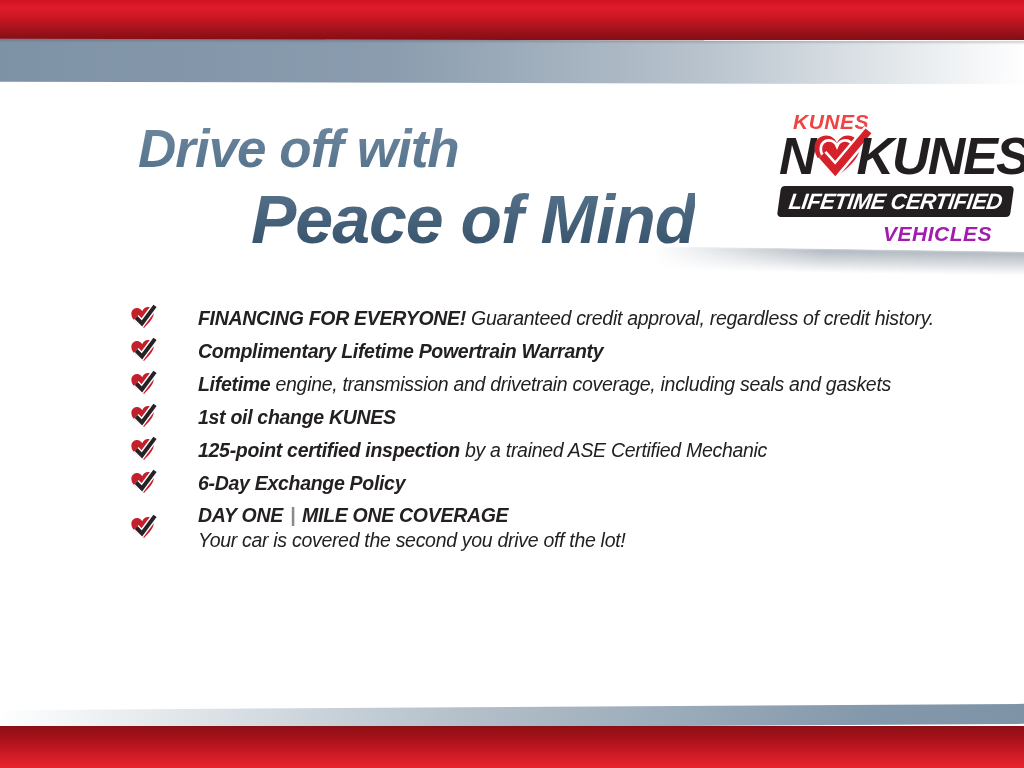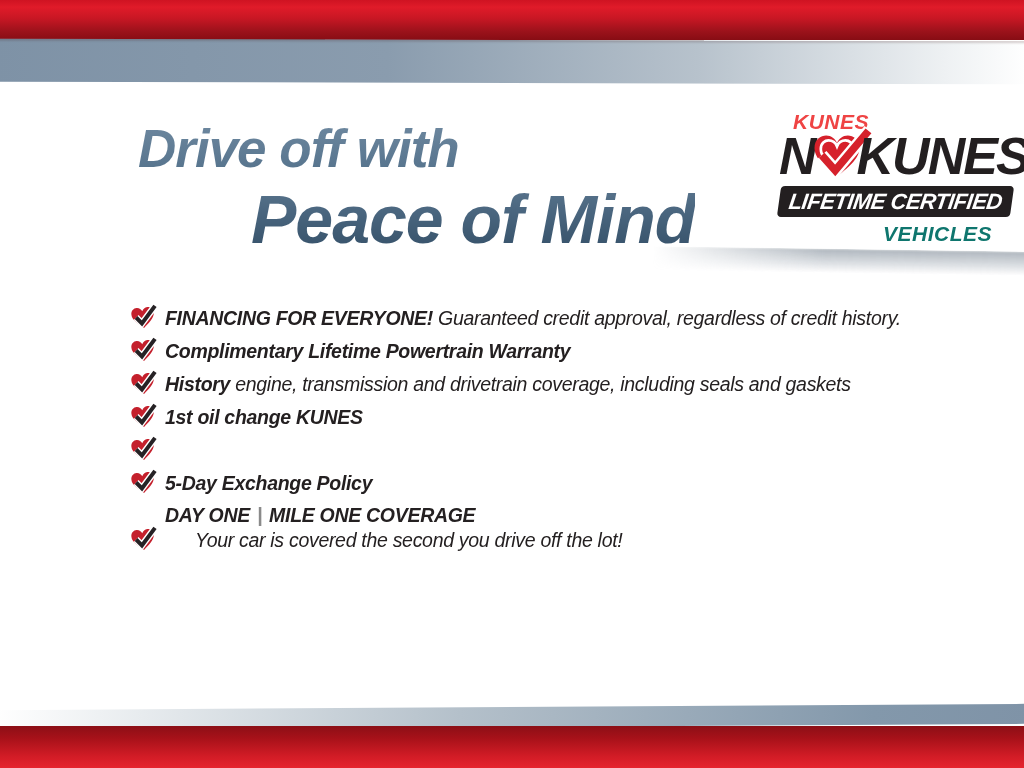--- a/index.html
+++ b/index.html
@@ -54,29 +54,29 @@
   .logo{position:absolute;left:779px;top:110px;width:233px;height:140px;}
   .logo .kunes{position:absolute;left:14px;top:0;font-size:21px;font-weight:700;color:#ef4444;letter-spacing:.5px;}
   .logo .nofear{position:absolute;left:0;top:20px;display:flex;align-items:flex-start;height:56px;}
   .logo .nofear .ltr{font-size:52px;line-height:52px;font-weight:700;color:#231f20;letter-spacing:-2px;}
   .logo .nofear svg{width:54px;height:50px;margin:2px -7px 0 -5px;overflow:visible;}
   .logo .certbar{
     position:absolute;left:0;top:76px;width:233px;height:31px;background:#231f20;border-radius:4px;
     transform:skewX(-8deg);display:flex;align-items:center;justify-content:center;
     color:#ffffff;font-size:22px;font-weight:700;letter-spacing:-0.5px;white-space:nowrap;
   }
-  .logo .vehicles{position:absolute;right:20px;top:112px;font-size:21px;font-weight:700;color:#0f766e;letter-spacing:.5px;}
+  .logo .vehicles{position:absolute;right:20px;top:112px;font-size:21px;font-weight:700;color:#a21caf;letter-spacing:.5px;}
   
   .benefits{position:absolute;left:129px;top:306px;width:810px;}
-  .row{display:flex;align-items:flex-end;margin-bottom:9px;}
+  .row{display:flex;align-items:center;margin-bottom:9px;gap:33px;}
   .row svg.hc{width:28px;height:24px;flex:0 0 28px;margin:0 8px 0 0;overflow:visible;}
   .txt{font-size:19.5px;line-height:23px;color:#242021;letter-spacing:-0.3px;}
   .txt .b{font-weight:700;}
   .txt .sep{color:#8a8a8a;font-weight:700;margin:0 7px;}
-  .sub{font-weight:400;margin-top:2px;margin-left:30px;}
+  .sub{font-weight:400;margin-top:2px;}
   .hidden-defs{position:absolute;width:0;height:0;}
 </style>
 </head>
 <body>
 
 <svg class="hidden-defs" aria-hidden="true">
   <defs>
     <g id="hc-bullet" transform="rotate(-6 17 15)">
       <path d="M17 27.5 C11.5 22.5,3 17,3 9.5 C3 4.2,6.8 1.8,10.2 1.8 C13.4 1.8,15.8 3.8,17 6.4 C18.2 3.8,20.6 1.8,23.8 1.8 C27.2 1.8,31 4.2,31 9.5 C31 17,22.5 22.5,17 27.5 Z" fill="#c4202c"></path>
       <path d="M8.5 13.5 L15 21.5 L33.5 1.5" fill="none" stroke="#ffffff" stroke-width="8.5"></path>
@@ -121,38 +121,39 @@
   <div class="row">
     <svg class="hc" viewBox="0 0 34 30">
         <use href="#hc-bullet"></use>
       </svg>
     <div class="txt"><span class="b">Complimentary Lifetime Powertrain Warranty</span><span></span></div>
   </div>
   <div class="row">
     <svg class="hc" viewBox="0 0 34 30">
         <use href="#hc-bullet"></use>
       </svg>
-    <div class="txt"><span class="b">History</span><span> engine, transmission and drivetrain coverage, including seals and gaskets</span></div>
+    <div class="txt"><span class="b">Lifetime</span><span> engine, transmission and drivetrain coverage, including seals and gaskets</span></div>
   </div>
   <div class="row">
     <svg class="hc" viewBox="0 0 34 30">
         <use href="#hc-bullet"></use>
       </svg>
     <div class="txt"><span class="b">1st oil change KUNES</span><span></span></div>
   </div>
   <div class="row">
     <svg class="hc" viewBox="0 0 34 30">
         <use href="#hc-bullet"></use>
       </svg>
+    <div class="txt"><span class="b">125-point certified inspection</span><span> by a trained ASE Certified Mechanic</span></div>
   </div>
   <div class="row">
     <svg class="hc" viewBox="0 0 34 30">
         <use href="#hc-bullet"></use>
       </svg>
-    <div class="txt"><span class="b">5-Day Exchange Policy</span><span></span></div>
+    <div class="txt"><span class="b">6-Day Exchange Policy</span><span></span></div>
   </div>
   <div class="row">
     <svg class="hc" viewBox="0 0 34 30">
         <use href="#hc-bullet"></use>
       </svg>
     <div class="txt">
       <div><span class="b">DAY ONE</span><span class="sep">|</span><span class="b">MILE ONE COVERAGE</span></div>
       <div class="sub">Your car is covered the second you drive off the lot!</div>
     </div>
   </div>

